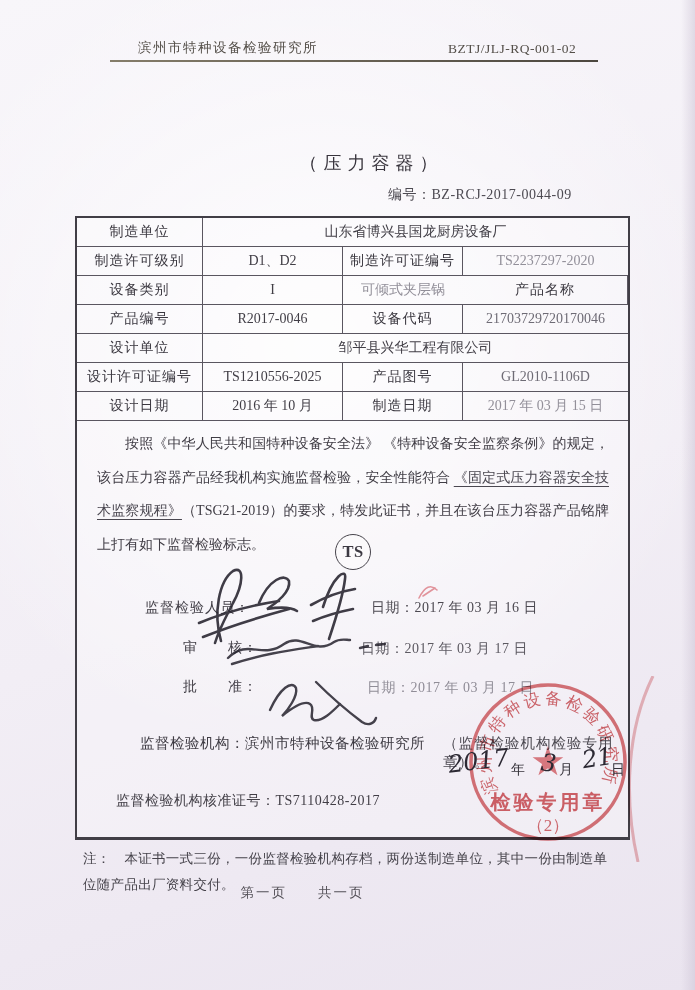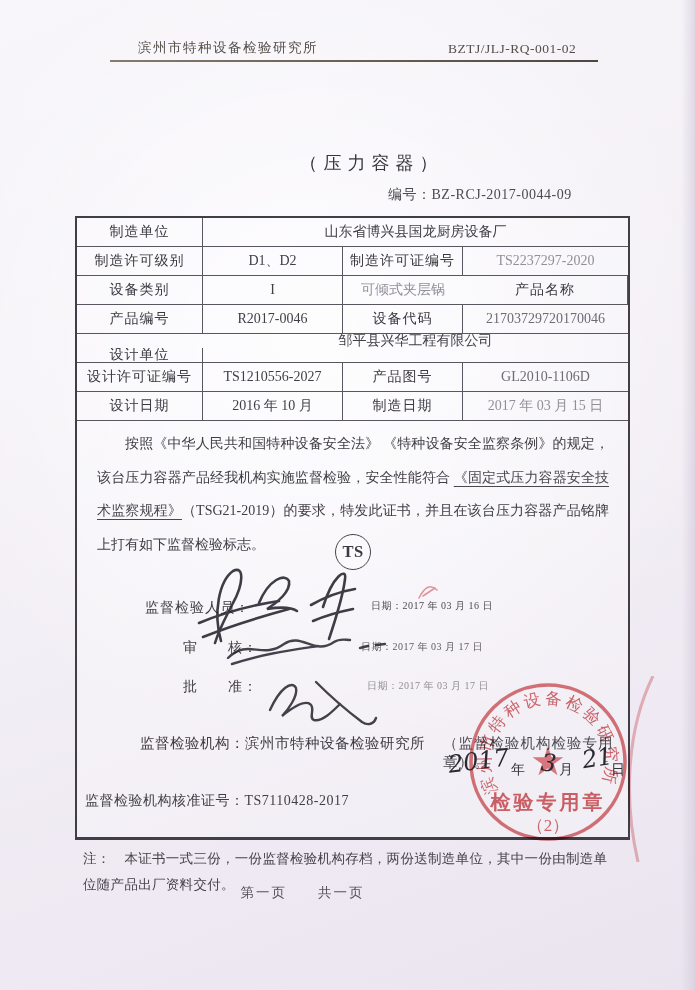--- a/index.html
+++ b/index.html
@@ -24,26 +24,26 @@
   .c.span3{grid-column:2/5;border-right:none;}
   .lblc{letter-spacing:1px;color:#3b3840;}
   .v-dark{color:#413e46;}
   .v-mid{color:#6e6b75;}
   .v-faded{color:#928f99;}
   .bigcell{position:relative;height:416px;}
   .stmt{left:20px;top:6px;width:512px;font-size:14px;line-height:33.6px;text-align:justify;text-indent:28px;color:#403d45;}
   .stmt .ul{text-decoration:underline;text-underline-offset:4px;color:#4a4750;}
   .ts-circle{left:258px;top:113px;width:34px;height:34px;border:1.6px solid #47444c;border-radius:50%;display:flex;align-items:center;justify-content:center;font-size:16.5px;letter-spacing:.5px;color:#3c3942;background:rgba(255,255,255,.3);font-weight:bold;}
   .sig-label{font-size:14px;color:#413e46;letter-spacing:1px;}
-  .sig-date{font-size:10px;color:#4c4951;letter-spacing:.5px;}
+  .sig-date{font-size:14px;color:#4c4951;letter-spacing:.5px;}
   .sig-date.d2{color:#5d5a62;}
   .sig-date.d3{color:#908d97;}
   .agency-line{font-size:14.5px;color:#3e3b43;letter-spacing:.5px;}
   .seal-note{font-size:14.5px;color:#4c4951;letter-spacing:1px;}
-  .approval-line{font-size:14px;color:#413e46;letter-spacing:.5px;}
+  .approval-line{font-size:14px;color:#413e46;letter-spacing:.5px;margin-left:31px;}
   .note{left:83px;top:846px;width:535px;font-size:13.5px;line-height:26px;color:#45424a;letter-spacing:.3px;}
   .pagefoot{left:0;right:90px;top:884px;text-align:center;font-size:13.5px;color:#545158;letter-spacing:2px;}
   .sig-svg{pointer-events:none;}
   .stamp-svg{mix-blend-mode:multiply;opacity:.9;pointer-events:none;}
   .stamp-date-label{font-size:14px;color:#35323a;}
   .hw{font-style:italic;color:#2c2933;font-size:24px;font-family:"DejaVu Serif","Liberation Serif",serif;}
   .right-edge{right:0;top:0;width:14px;height:990px;background:linear-gradient(to right,rgba(210,200,216,0),rgba(205,196,213,.55));}
 </style>
 </head>
 <body>
@@ -74,26 +74,26 @@
       <div class="c last v-faded">可倾式夹层锅</div>
       <div class="c lblc">产品名称</div>
     </div>
     <div class="trow">
       <div class="c lblc">产品编号</div>
       <div class="c v-dark">R2017-0046</div>
       <div class="c lblc">设备代码</div>
       <div class="c last v-mid">21703729720170046</div>
     </div>
     <div class="trow">
+      <div class="c lblc">设计单位</div>
       <div class="c span3 v-dark">邹平县兴华工程有限公司</div>
-      <div class="c lblc">设计单位</div>
     </div>
     <div class="trow">
       <div class="c lblc">设计许可证编号</div>
-      <div class="c v-dark">TS1210556-2027</div>
+      <div class="c v-dark">TS1210556-2025</div>
       <div class="c lblc">产品图号</div>
       <div class="c last v-mid">GL2010-1106D</div>
     </div>
     <div class="trow">
       <div class="c lblc">设计日期</div>
       <div class="c v-dark">2016 年 10 月</div>
       <div class="c lblc">制造日期</div>
       <div class="c last v-faded">2017 年 03 月 15 日</div>
     </div>
 

